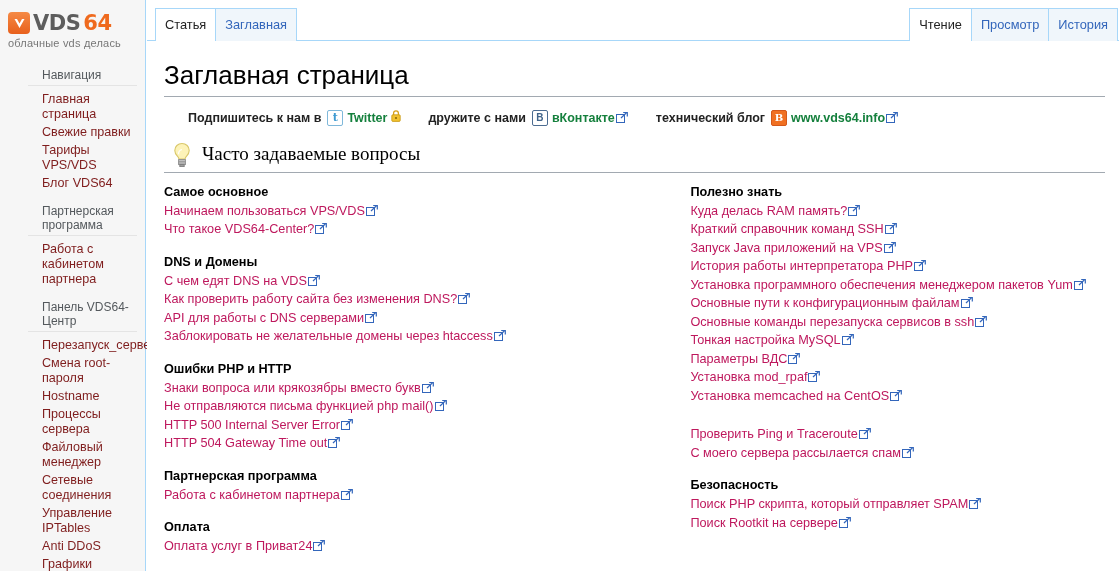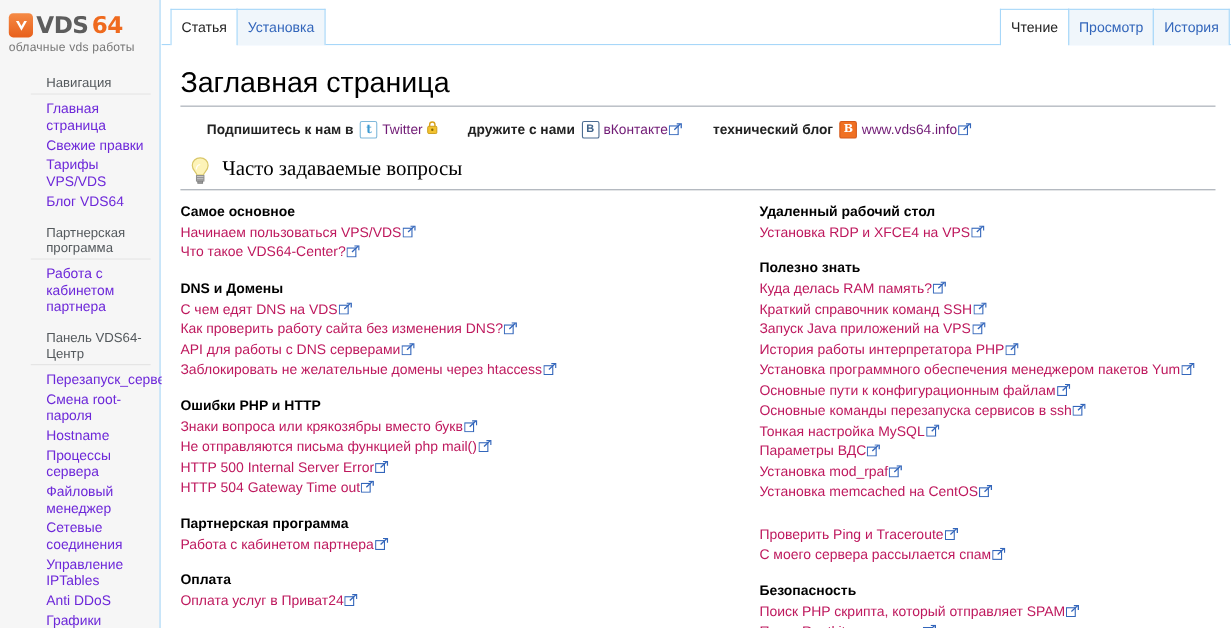--- a/index.html
+++ b/index.html
@@ -85,21 +85,21 @@
     font-size: 12px;
     color: #54595d;
     padding: 6px 0 3px 14px;
     border-bottom: 1px solid #e4e4e4;
     margin: 0 8px 4px 0;
   }
   .portlet-body { padding: 0; margin: 0; list-style: none; }
   .portlet-body li { margin: 0; padding: 0; }
   .portlet-body a {
     display: block;
-    color: #6d28d9;
+    color: #7f1d1d;
     text-decoration: none;
     font-size: 12.6px;
     line-height: 15px;
     padding: 1.5px 6px 1.5px 14px;
   }
 
   
   .content-wrap {
     position: absolute;
     left: 147px;
@@ -178,23 +178,23 @@
     font-weight: bold;
     color: #222222;
     display: flex;
     align-items: center;
     flex-wrap: wrap;
     gap: 0;
     line-height: 16px;
   }
   .subscribe-line .txt { margin-right: 4px; padding-left: 24px; }
   .subscribe-line a {
-    color: #701a75;
+    color: #15803d;
     text-decoration: none;
-    font-weight: normal;
+    font-weight: bold;
   }
 
   .fav-icon {
     width: 14px;
     height: 14px;
     flex: none;
     display: inline-flex;
     align-items: center;
     justify-content: center;
     margin: 0 4px 0 2px;
@@ -301,21 +301,21 @@
     <div class="logo-wrap">
       <div class="logo-row">
         <span class="logo-mark">
           <svg width="15" height="15" viewBox="0 0 15 15" aria-hidden="true">
             <path d="M2.5 3 L7.5 12 L12.5 3 L10 3 L7.5 7.6 L5 3 Z" fill="#ffffff"></path>
           </svg>
         </span>
         <span class="logo-vds">VDS</span>
           <span class="logo-64">64</span>
       </div>
-      <div class="logo-tag">облачные vds работы</div>
+      <div class="logo-tag">облачные vds делась</div>
     </div>
 
     <div class="portlet">
       <div class="portlet-title">Навигация</div>
       <ul class="portlet-body">
         <li>
             <a href="#">Главная страница</a>
           </li>
         <li>
             <a href="#">Свежие правки</a>
@@ -376,21 +376,21 @@
           </li>
       </ul>
     </div>
   </div>
 
   <div class="content-wrap">
 
     <div class="tabs-bar">
       <div class="tabs-left">
         <a href="#" class="tab first selected">Статья</a>
-        <a href="#" class="tab">Установка</a>
+        <a href="#" class="tab">Заглавная</a>
       </div>
       <div class="tabs-right">
         <a href="#" class="tab selected">Чтение</a>
         <a href="#" class="tab">Просмотр</a>
         <a href="#" class="tab">История</a>
       </div>
     </div>
 
     <div class="body-content">
 
@@ -527,30 +527,20 @@
                         <path d="M5 6 L10.5 0.8" stroke="#3366bb" stroke-width="1.2" fill="none"></path>
                         <path d="M7.2 0.5 H11.3 V4.5" fill="none" stroke="#3366bb" stroke-width="1.2"></path>
                       </svg></span></a></li>
             </ul>
           </div>
 
         </div>
 
         <div class="col col-right">
 
-          <div class="grp">
-            <div class="grp-title">Удаленный рабочий стол</div>
-            <ul class="grp-list">
-              <li><a href="#"><span>Установка RDP и XFCE4 на VPS</span><span class="ext"><svg width="12" height="11" viewBox="0 0 12 11" aria-hidden="true">
-                        <rect x="0.5" y="2.5" width="8" height="8" fill="none" stroke="#3366bb" stroke-width="1"></rect>
-                        <path d="M5 6 L10.5 0.8" stroke="#3366bb" stroke-width="1.2" fill="none"></path>
-                        <path d="M7.2 0.5 H11.3 V4.5" fill="none" stroke="#3366bb" stroke-width="1.2"></path>
-                      </svg></span></a></li>
-            </ul>
-          </div>
 
           <div class="grp">
             <div class="grp-title">Полезно знать</div>
             <ul class="grp-list">
               <li><a href="#"><span>Куда делась RAM память?</span><span class="ext"><svg width="12" height="11" viewBox="0 0 12 11" aria-hidden="true">
                         <rect x="0.5" y="2.5" width="8" height="8" fill="none" stroke="#3366bb" stroke-width="1"></rect>
                         <path d="M5 6 L10.5 0.8" stroke="#3366bb" stroke-width="1.2" fill="none"></path>
                         <path d="M7.2 0.5 H11.3 V4.5" fill="none" stroke="#3366bb" stroke-width="1.2"></path>
                       </svg></span></a></li>
               <li><a href="#"><span>Краткий справочник команд SSH</span><span class="ext"><svg width="12" height="11" viewBox="0 0 12 11" aria-hidden="true">

